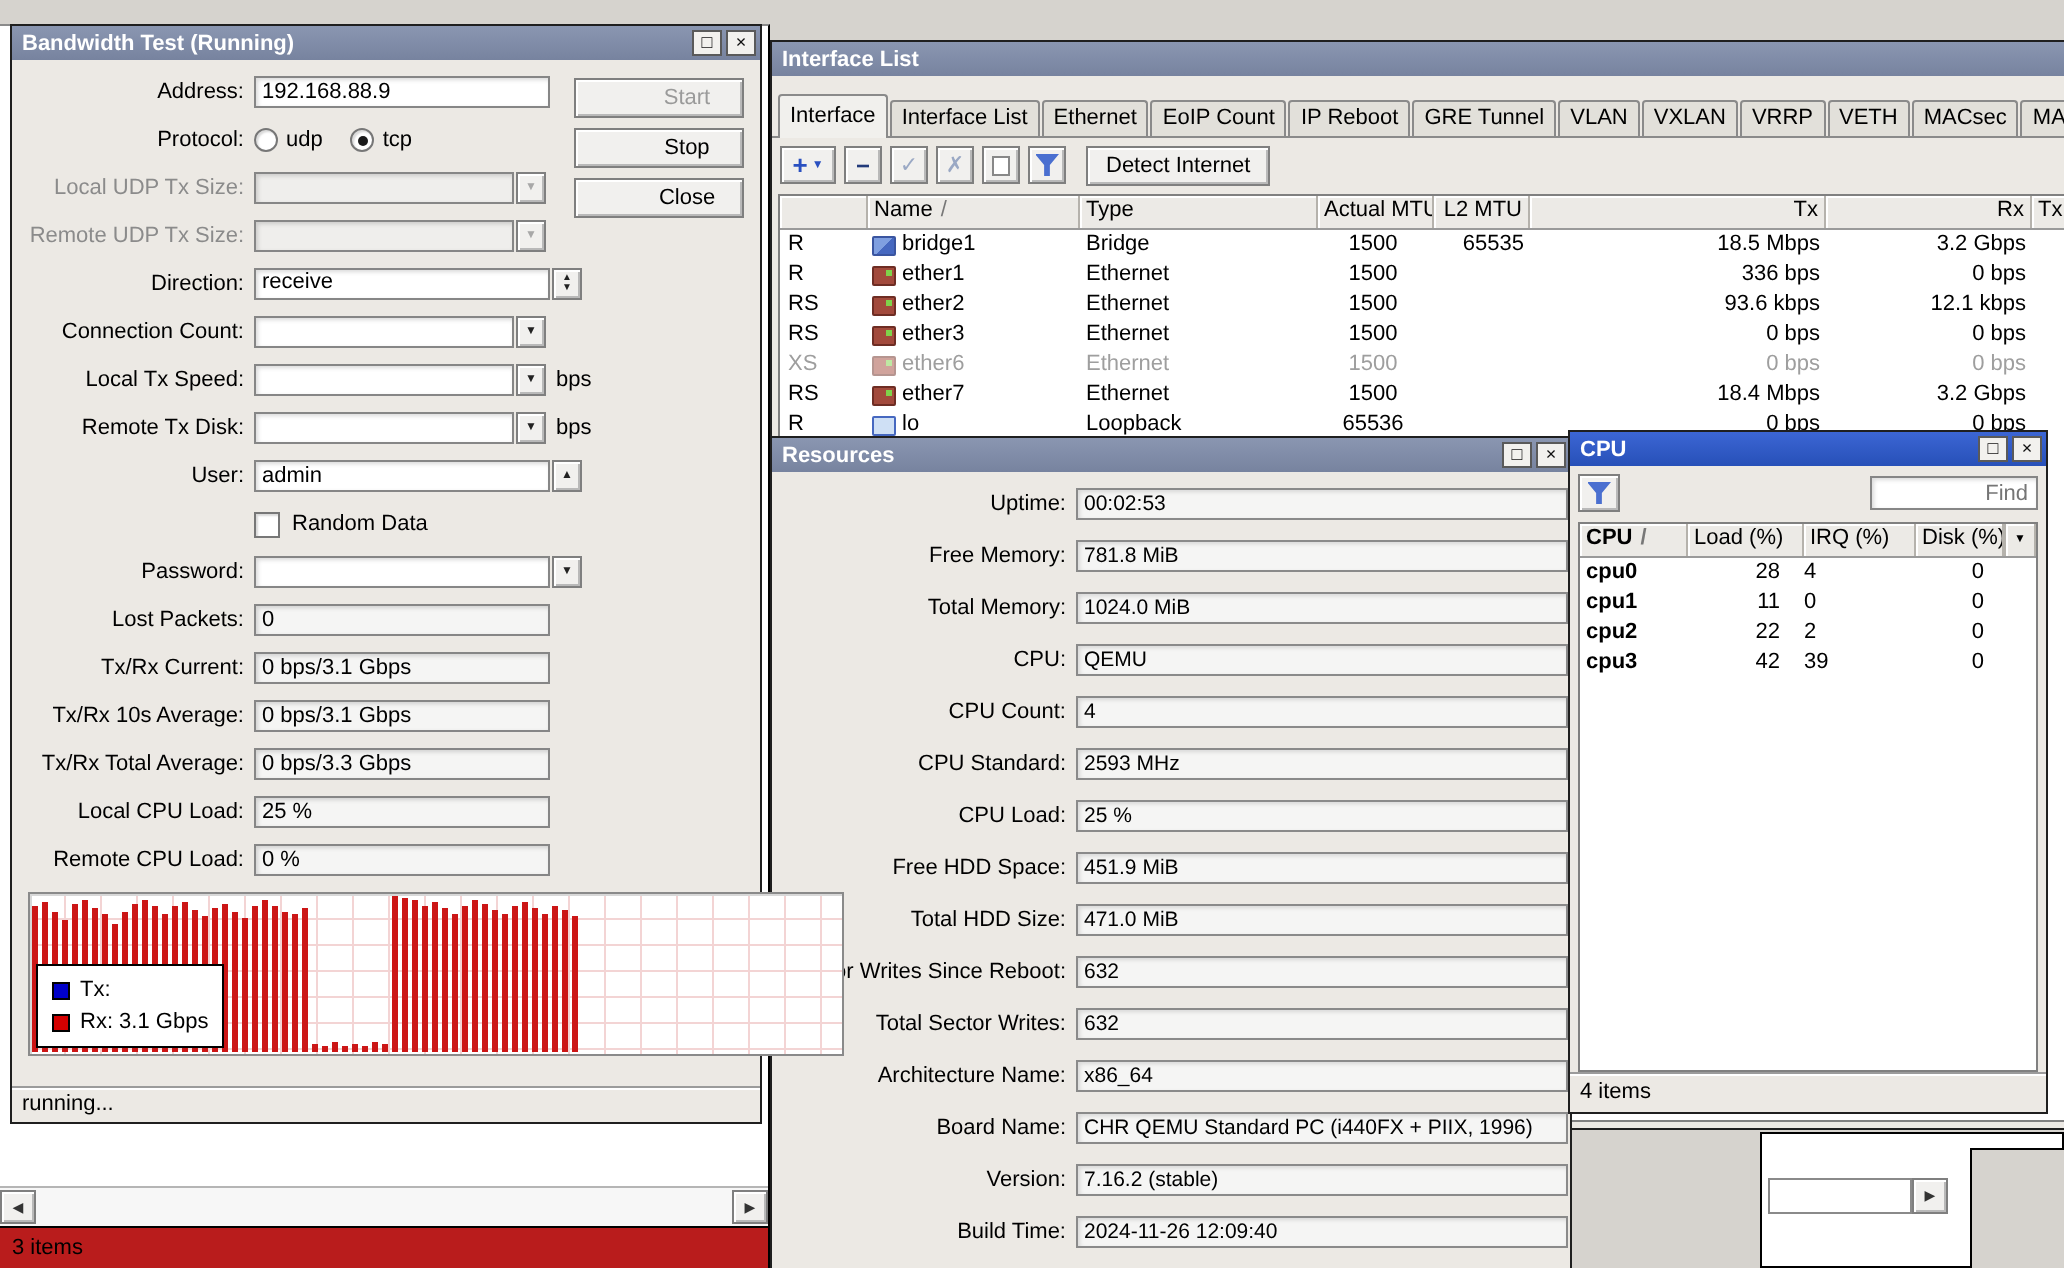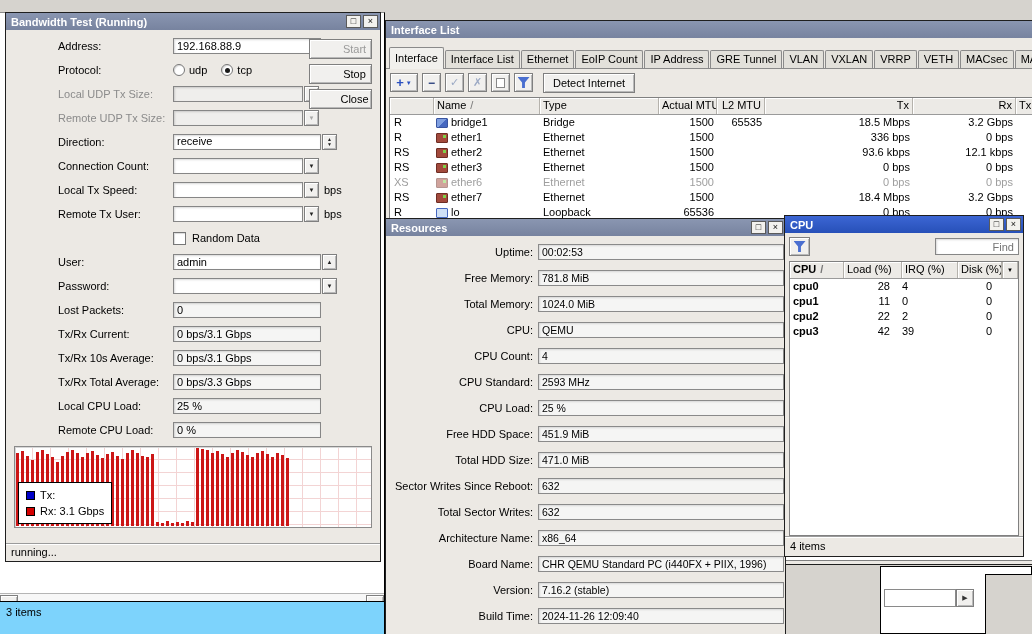--- a/index.html
+++ b/index.html
@@ -28,42 +28,42 @@
   .win-status{position:absolute;left:0;right:0;bottom:0;height:17px;line-height:16px;padding-left:5px;
     border-top:1px solid #9b9b9b;box-shadow:inset 0 1px 0 #fff;background:#ece9e4;margin-top:27px;}
 
   
   .main-panel{position:absolute;left:0;top:12px;width:385px;height:622px;background:#fff;
     border-top:1px solid #8a8a8a;border-right:1px solid #000;box-sizing:border-box;z-index:1;}
   .panel-hscroll{position:absolute;left:0;right:0;bottom:21px;height:19px;background:#f7f7f7;
     display:flex;justify-content:space-between;align-items:center;border-top:1px solid #b5b5b5;}
   .scroll-btn{width:18px;height:17px;font-size:7px;display:flex;align-items:center;justify-content:center;color:#333;}
   .scroll-track{flex:1;height:17px;}
-  .panel-status{position:absolute;left:0;right:0;bottom:0;height:33px;background:#7dd3fc;border-top:1px solid #000;
+  .panel-status{position:absolute;left:0;right:0;bottom:0;height:21px;background:#b91c1c;border-top:1px solid #000;
     line-height:20px;padding-left:6px;box-sizing:border-box;}
 
   
   .bt-window{left:5px;top:12px;width:376px;height:550px;z-index:5;}
   .bt-content{position:absolute;top:17px;left:0;right:0;bottom:17px;padding:8px 0 0 6px;}
   .bt-row{display:flex;align-items:center;height:16px;margin-bottom:8px;}
-  .bt-label{flex:0 0 110px;width:110px;margin-right:5px;white-space:nowrap;margin-left:46px;}
+  .bt-label{flex:0 0 110px;width:110px;text-align:right;margin-right:5px;white-space:nowrap;}
   .bt-label.dis{color:#8b8b8b;}
   .w148{width:148px;flex:0 0 148px;}
   .w130{width:130px;flex:0 0 130px;}
   .unit{margin-left:5px;}
   .mt4{margin-top:4px;} .mt8{margin-top:8px;}
   .radio{width:12px;height:12px;border-radius:50%;background:#fff;border:1px solid #777;
     box-shadow:inset 1px 1px 1px rgba(0,0,0,.15);margin-right:4px;display:flex;align-items:center;justify-content:center;box-sizing:border-box;}
   .radio.checked::after{content:"";width:5px;height:5px;border-radius:50%;background:#1a1a1a;}
   .radio-label{margin-right:14px;}
   .checkbox{width:13px;height:13px;background:#fff;border:1px solid #777;box-shadow:inset 1px 1px 1px rgba(0,0,0,.15);box-sizing:border-box;}
   .cb-label{margin-left:6px;}
-  .bt-btn{position:absolute;right:8px;width:63px;height:20px;line-height:18px;font-size:11px;padding-left:28px;}
+  .bt-btn{position:absolute;right:8px;width:85px;height:20px;line-height:18px;font-size:11px;padding-left:28px;}
   .graph-wrap{position:relative;margin:2px 0 0 2px;}
-  .graph{position:relative;width:358px;height:82px;background:#fff;border:1px solid #8a8a8a;
+  .graph{position:relative;width:408px;height:82px;background:#fff;border:1px solid #8a8a8a;
     box-shadow:inset 1px 1px 0 #d8d8d8;box-sizing:border-box;
     background-image:repeating-linear-gradient(to right,transparent 0,transparent 17px,#f3d4d4 17px,#f3d4d4 18px),
                      repeating-linear-gradient(to bottom,transparent 0,transparent 12px,#f3d4d4 12px,#f3d4d4 13px);}
   .bars{position:absolute;left:1px;right:1px;top:1px;bottom:1px;display:flex;align-items:flex-end;gap:2px;overflow:hidden;}
   .bar{flex:0 0 3px;width:3px;background:#cc1616;}
   .legend{position:absolute;left:3px;bottom:3px;background:#fff;border:1px solid #000;padding:4px 7px;z-index:2;}
   .legend-row{display:flex;align-items:center;height:16px;}
   .legend-sq{width:9px;height:9px;border:1px solid #000;margin-right:5px;box-sizing:border-box;}
 
   
@@ -86,21 +86,21 @@
   .th-row{display:flex;height:16px;background:#eceae6;border-bottom:1px solid #9a9a9a;}
   .th{box-sizing:border-box;padding:0 3px;line-height:15px;border-right:1px solid #b5b2ac;box-shadow:inset 1px 1px 0 #fff;
     white-space:nowrap;overflow:hidden;}
   .sort-mark{color:#777;margin-left:4px;}
   .tr{display:flex;height:15px;line-height:15px;}
   .tr .td{box-sizing:border-box;white-space:nowrap;overflow:hidden;}
   .tr.off{color:#9e9e9e;}
   .cf{flex:0 0 44px;padding-left:4px;}
   .cn{flex:0 0 106px;}
   .ct{flex:0 0 119px;padding-left:3px;}
-  .ca{flex:0 0 58px;text-align:right;padding-right:3px;}
+  .ca{flex:0 0 58px;text-align:center;padding-right:3px;}
   .cl{flex:0 0 48px;text-align:right;padding-right:3px;}
   .cx{flex:0 0 148px;text-align:right;padding-right:3px;}
   .cr{flex:0 0 103px;text-align:right;padding-right:3px;}
   .cx2{flex:0 0 140px;padding-left:3px;}
   .name-cell{display:flex;align-items:center;gap:3px;padding-left:2px;}
   .ifc-icon{width:12px;height:10px;flex:0 0 12px;box-sizing:border-box;border-radius:1px;}
   .i-bridge{background:linear-gradient(135deg,#7f9fe0 0 50%,#4668c0 50% 100%);border:1px solid #3a55a0;}
   .i-eth{background:#a24a3c;border:1px solid #6e2d24;position:relative;}
   .i-eth::after{content:"";position:absolute;right:1px;top:1px;width:3px;height:3px;background:#7fd24a;}
   .i-lo{background:#cfe0f5;border:1px solid #4668c0;}
@@ -155,21 +155,21 @@
 
   <div class="window il-window">
     <div class="titlebar">
       <span class="title">Interface List</span>
     </div>
     <div class="il-tabs">
       <div class="tab sel">Interface</div>
       <div class="tab">Interface List</div>
       <div class="tab">Ethernet</div>
       <div class="tab">EoIP Count</div>
-      <div class="tab">IP Address</div>
+      <div class="tab">IP Reboot</div>
       <div class="tab">GRE Tunnel</div>
       <div class="tab">VLAN</div>
       <div class="tab">VXLAN</div>
       <div class="tab">VRRP</div>
       <div class="tab">VETH</div>
       <div class="tab">MACsec</div>
       <div class="tab">MA</div>
     </div>
     <div class="il-toolbar">
       <div class="btn tbtn add">
@@ -476,40 +476,40 @@
       <div class="bt-row">
         <span class="bt-label">Local Tx Speed:</span>
         <input class="field w130" value="" style="">
         <span class="btn dd-btn">
             <span>▼</span>
           </span>
         <span class="unit">bps</span>
       </div>
 
       <div class="bt-row">
-        <span class="bt-label">Remote Tx User:</span>
+        <span class="bt-label">Remote Tx Disk:</span>
         <input class="field w130" value="" style="">
         <span class="btn dd-btn">
             <span>▼</span>
           </span>
         <span class="unit">bps</span>
-      </div>
-
-      <div class="bt-row mt4">
-        <span class="bt-label"></span>
-        <span class="checkbox"></span>
-        <span class="cb-label">Random Data</span>
       </div>
 
       <div class="bt-row mt4">
         <span class="bt-label">User:</span>
         <input class="field w148" value="admin" style="">
         <span class="btn dd-btn">
             <span>▲</span>
           </span>
+      </div>
+
+      <div class="bt-row mt4">
+        <span class="bt-label"></span>
+        <span class="checkbox"></span>
+        <span class="cb-label">Random Data</span>
       </div>
 
       <div class="bt-row">
         <span class="bt-label">Password:</span>
         <input class="field w148" value="" style="">
         <span class="btn dd-btn">
             <span>▼</span>
           </span>
       </div>
 

